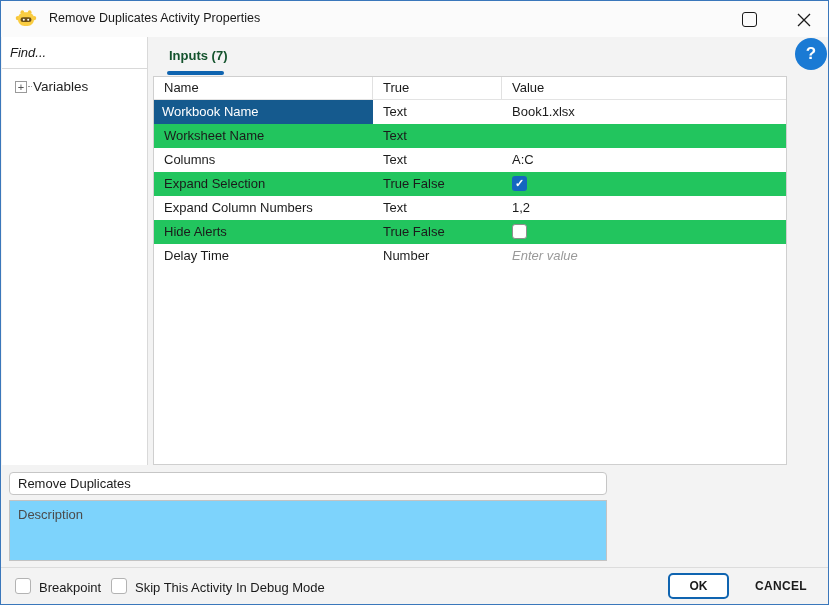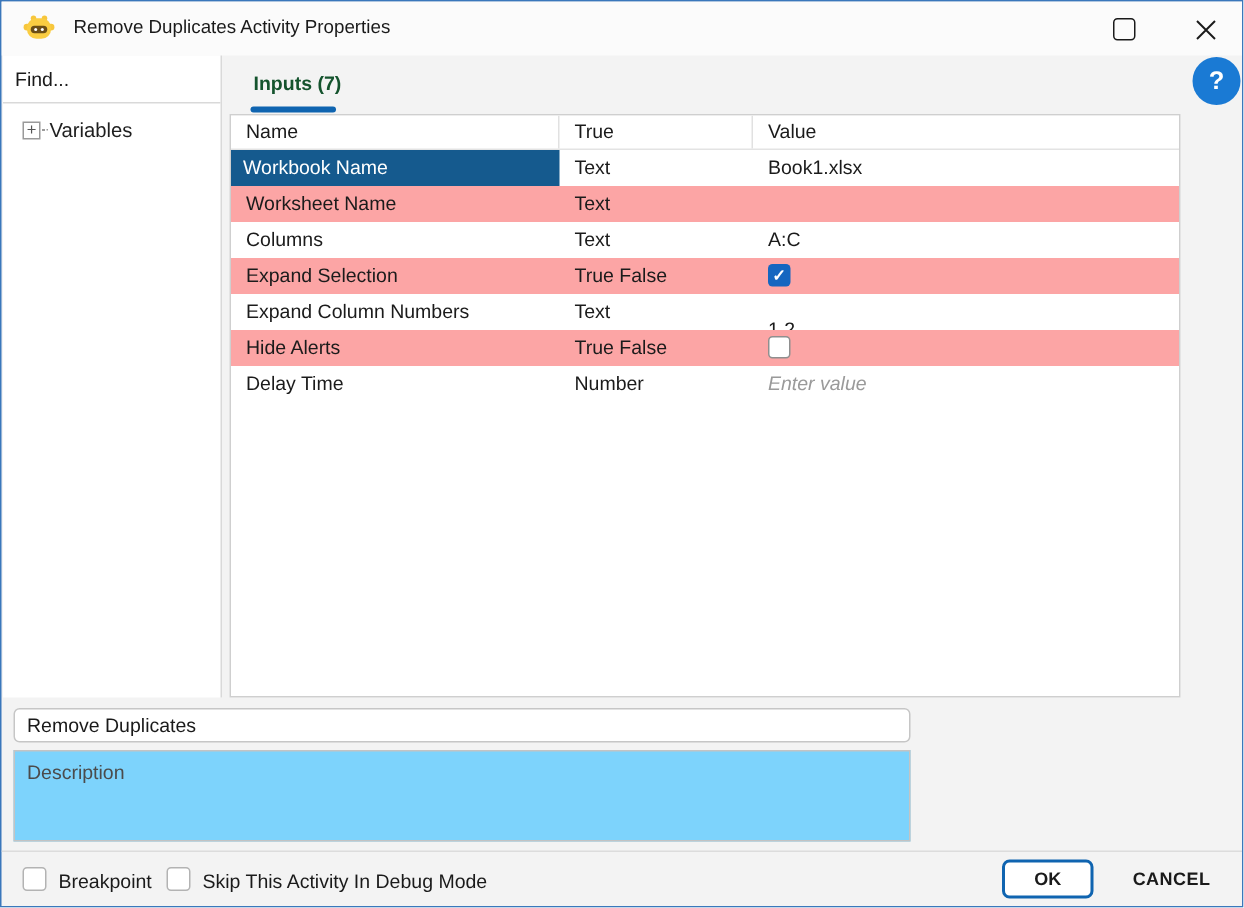--- a/index.html
+++ b/index.html
@@ -14,21 +14,21 @@
   .app-icon { position: absolute; left: 14px; top: 7px; width: 22px; height: 22px; }
   .title-text { position: absolute; left: 48px; top: 10px; font-size: 12.5px; color: #1a1a1a; }
   .btn-max { position: absolute; left: 741px; top: 11px; width: 15px; height: 15px;
     border: 1.2px solid #1a1a1a; border-radius: 3px; background: transparent; cursor: pointer; }
   .btn-close { position: absolute; left: 793px; top: 9px; width: 20px; height: 20px;
     display: flex; align-items: center; justify-content: center; cursor: pointer; }
   
   .sidebar { position: absolute; left: 1px; top: 36px; width: 146px; height: 428px;
     background: #ffffff; border-right: 1px solid #d9d9d9; }
   .find-row { height: 32px; padding: 8px 0 12px 8px; border-bottom: 1px solid #d9d9d9;
-    font-size: 13px; color: #1a1a1a; cursor: text; }
+    font-size: 13px; color: #1a1a1a; cursor: text; font-style: italic; }
   .tree-item { display: flex; align-items: center; padding: 10px 0 0 13px; cursor: pointer; }
   .plusbox { width: 12px; height: 12px; border: 1px solid #9a9a9a; background: #fff;
     font-size: 11px; line-height: 10px; text-align: center; color: #555; flex: 0 0 auto; }
   .tree-dots { width: 4px; height: 0; border-top: 1px dotted #9a9a9a; margin: 0 1px; }
   .tree-label { font-size: 13.5px; color: #1f1f1f; }
   
   .tab { position: absolute; left: 168px; top: 47px; font-size: 13px; font-weight: 700;
     color: #14532d; cursor: pointer; }
   .tab-underline { position: absolute; left: 166px; top: 70px; width: 57px; height: 4px;
     border-radius: 2px; }
@@ -38,21 +38,21 @@
     justify-content: center; cursor: pointer; }
   
   .ptable { position: absolute; left: 152px; top: 75px; width: 634px; height: 389px;
     background: #fff; border: 1px solid #cfcfcf; overflow: hidden; }
   .thead { display: flex; height: 23px; border-bottom: 1px solid #e3e3e3; background: #fff; }
   .hcell { font-size: 13px; color: #1a1a1a; padding: 3px 0 0 10px; }
   .hcell.c1 { width: 219px; border-right: 1px solid #e1e1e1; }
   .hcell.c2 { width: 129px; border-right: 1px solid #e1e1e1; }
   .hcell.c3 { flex: 1; }
   .trow { display: flex; height: 24px; background: #fff; }
-  .trow.zebra { background: #fca5a5; }
+  .trow.zebra { background: #22c55e; }
   .tcell { font-size: 13px; padding: 4px 0 0 10px; white-space: nowrap; overflow: hidden; }
   .tcell.name { width: 219px; }
   .tcell.name.selected { color: #fff; padding-left: 8px; }
   .tcell.type { width: 129px; }
   .tcell.val { flex: 1; }
   .tcell.val .ph { font-style: italic; color: #9a9a9a; }
   .cbx { width: 15px; height: 15px; border-radius: 3px; border: 1px solid #8f8f8f;
     background: #fff; margin-top: 0px; cursor: pointer; display: flex; align-items: center;
     justify-content: center; }
   .cbx.checked { border: none; color: #fff; font-size: 11px; font-weight: 700; }
@@ -148,21 +148,21 @@
           <div class="tcell type">True False</div>
           <div class="tcell val" style="padding-top: 0px;">
             <div class="valwrap">
               <div class="cbx checked" style="background: rgb(21, 102, 192);">✓</div>
             </div>
           </div>
         </div>
         <div class="trow">
           <div class="tcell name">Expand Column Numbers</div>
           <div class="tcell type">Text</div>
-          <div class="tcell val" style="padding-top: 0px;"><span style="display: inline-block; padding-top: 4px; margin-top: 12px;">1,2</span></div>
+          <div class="tcell val" style="padding-top: 0px;"><span style="display: inline-block; padding-top: 4px;">1,2</span></div>
         </div>
         <div class="trow zebra">
           <div class="tcell name">Hide Alerts</div>
           <div class="tcell type">True False</div>
           <div class="tcell val" style="padding-top: 0px;">
             <div class="valwrap">
               <div class="cbx"></div>
             </div>
           </div>
         </div>

